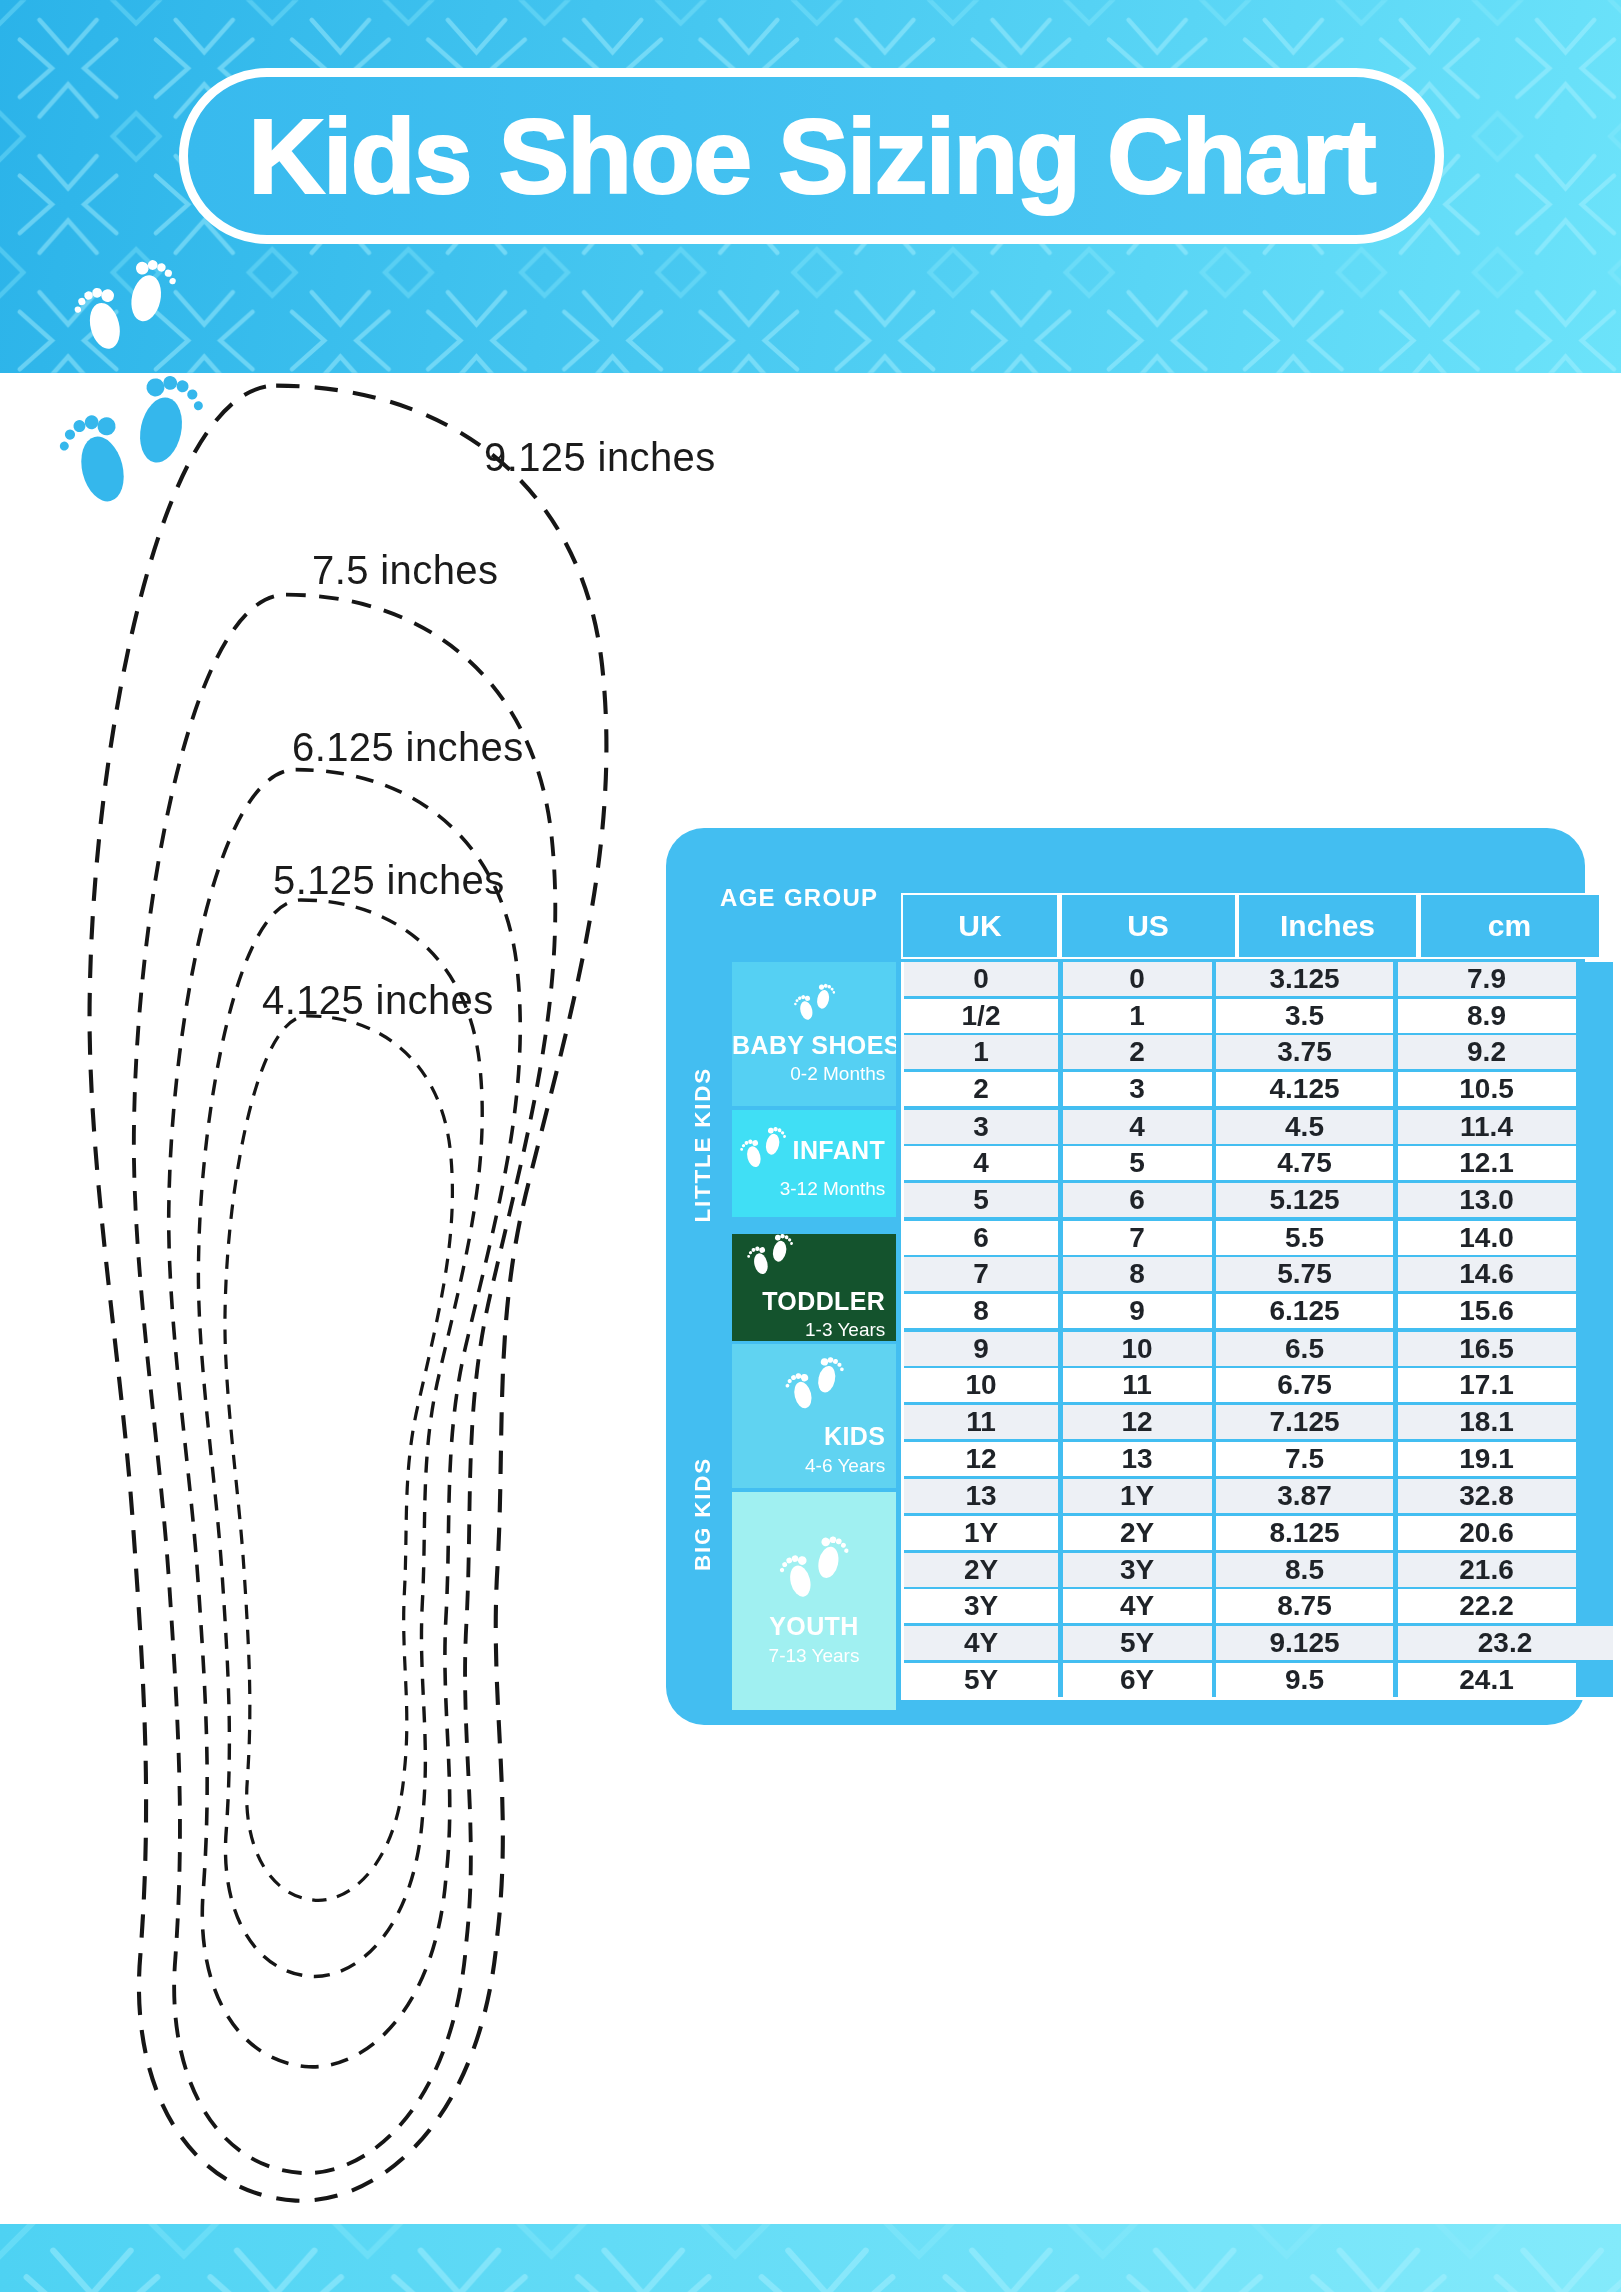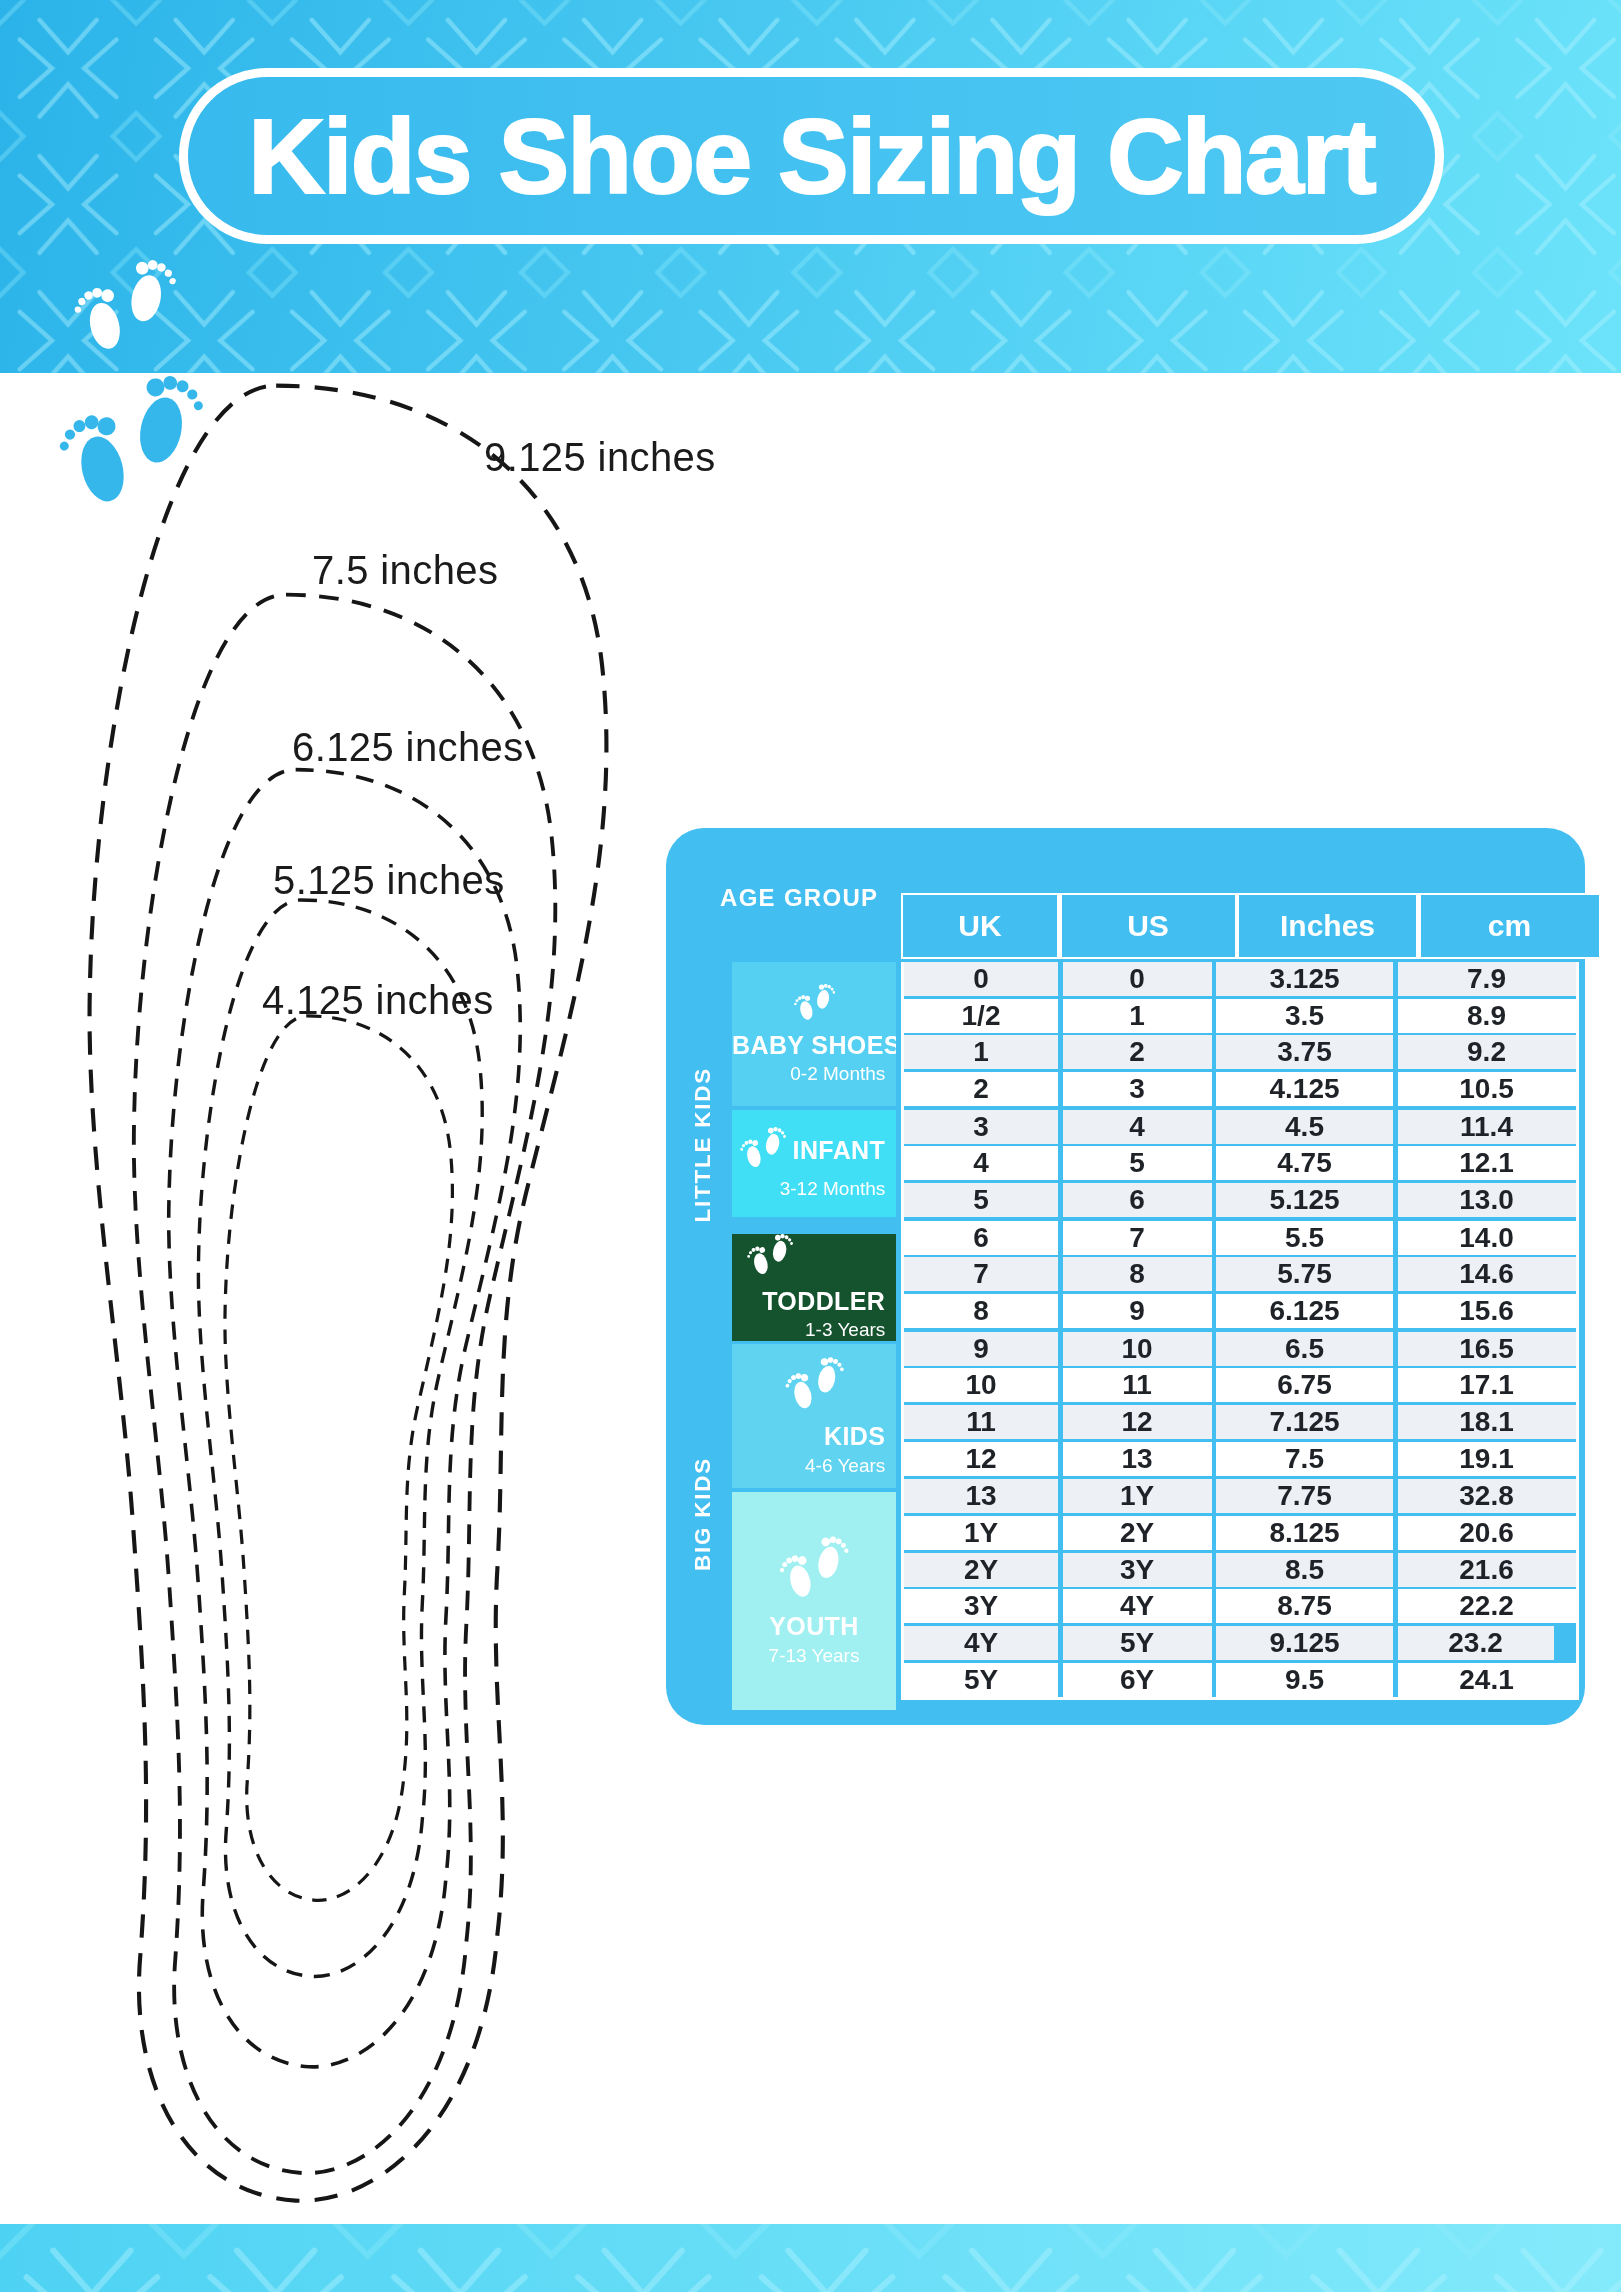--- a/index.html
+++ b/index.html
@@ -373,21 +373,21 @@
         </div>
         <div class="trow" style="margin-top: 2.7px;">
           <div class="dcell even" style="width: 154px;">12</div>
           <div class="dcell even" style="width: 149px;">13</div>
           <div class="dcell even" style="width: 177px;">7.5</div>
           <div class="dcell even" style="width: 178px;">19.1</div>
         </div>
         <div class="trow" style="margin-top: 3.6px;">
           <div class="dcell odd" style="width: 154px;">13</div>
           <div class="dcell odd" style="width: 149px;">1Y</div>
-          <div class="dcell odd" style="width: 177px;">7.75</div>
+          <div class="dcell odd" style="width: 177px;">3.87</div>
           <div class="dcell odd" style="width: 178px;">32.8</div>
         </div>
         <div class="trow" style="margin-top: 2.7px;">
           <div class="dcell even" style="width: 154px;">1Y</div>
           <div class="dcell even" style="width: 149px;">2Y</div>
           <div class="dcell even" style="width: 177px;">8.125</div>
           <div class="dcell even" style="width: 178px;">20.6</div>
         </div>
         <div class="trow" style="margin-top: 2.7px;">
           <div class="dcell odd" style="width: 154px;">2Y</div>
@@ -398,21 +398,21 @@
         <div class="trow" style="margin-top: 2.7px;">
           <div class="dcell even" style="width: 154px;">3Y</div>
           <div class="dcell even" style="width: 149px;">4Y</div>
           <div class="dcell even" style="width: 177px;">8.75</div>
           <div class="dcell even" style="width: 178px;">22.2</div>
         </div>
         <div class="trow" style="margin-top: 2.7px;">
           <div class="dcell odd" style="width: 154px;">4Y</div>
           <div class="dcell odd" style="width: 149px;">5Y</div>
           <div class="dcell odd" style="width: 177px;">9.125</div>
-          <div class="dcell odd" style="width: 156px;">23.2</div>
+          <div class="dcell odd" style="width: 215px;">23.2</div>
         </div>
         <div class="trow" style="margin-top: 2.7px;">
           <div class="dcell even" style="width: 154px;">5Y</div>
           <div class="dcell even" style="width: 149px;">6Y</div>
           <div class="dcell even" style="width: 177px;">9.5</div>
           <div class="dcell even" style="width: 178px;">24.1</div>
         </div>
       </div>
   </section>
 

